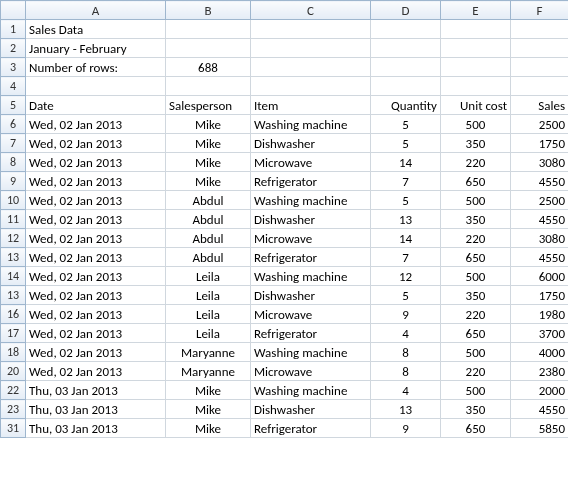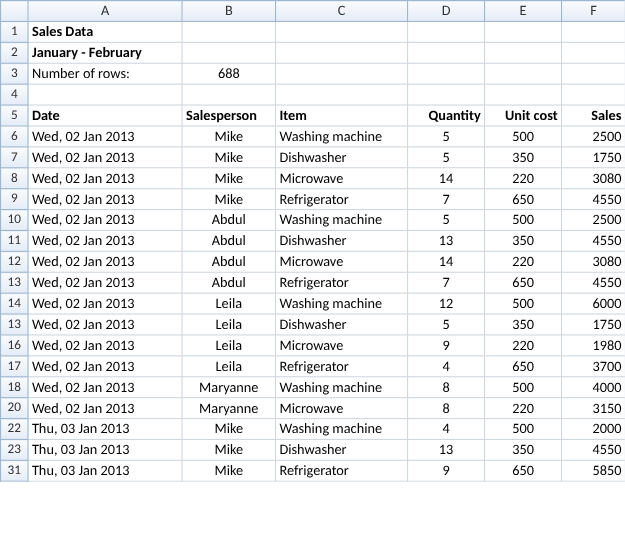--- a/index.html
+++ b/index.html
@@ -37,21 +37,21 @@
     border-color: #9eb6ce !important;
     font-size: 12px;
   }
   .colA { width: 140px; }
   .colB { width: 85px; }
   .colC { width: 120px; }
   .colD { width: 70px; }
   .colE { width: 70px; }
   .colF { width: 58px; }
   .rowhdrcol { width: 25px; }
-  .bold { font-weight: bold; }
+  .bold { font-weight: normal; }
   .center { text-align: center; }
   .right { text-align: right; }
   .left { text-align: left; }
   tbody tr td { background: #fff; }
 </style>
 </head>
 <body>
 
 <table class="spreadsheet">
   <colgroup>
@@ -237,21 +237,21 @@
         <td class="center">500</td>
         <td class="right">4000</td>
       </tr>
       <tr>
         <td class="rowhdr">20</td>
         <td class="left">Wed, 02 Jan 2013</td>
         <td class="center">Maryanne</td>
         <td class="left">Microwave</td>
         <td class="center">8</td>
         <td class="center">220</td>
-        <td class="right">3150</td>
+        <td class="right">2380</td>
       </tr>
       <tr>
         <td class="rowhdr">22</td>
         <td class="left">Thu, 03 Jan 2013</td>
         <td class="center">Mike</td>
         <td class="left">Washing machine</td>
         <td class="center">4</td>
         <td class="center">500</td>
         <td class="right">2000</td>
       </tr>

